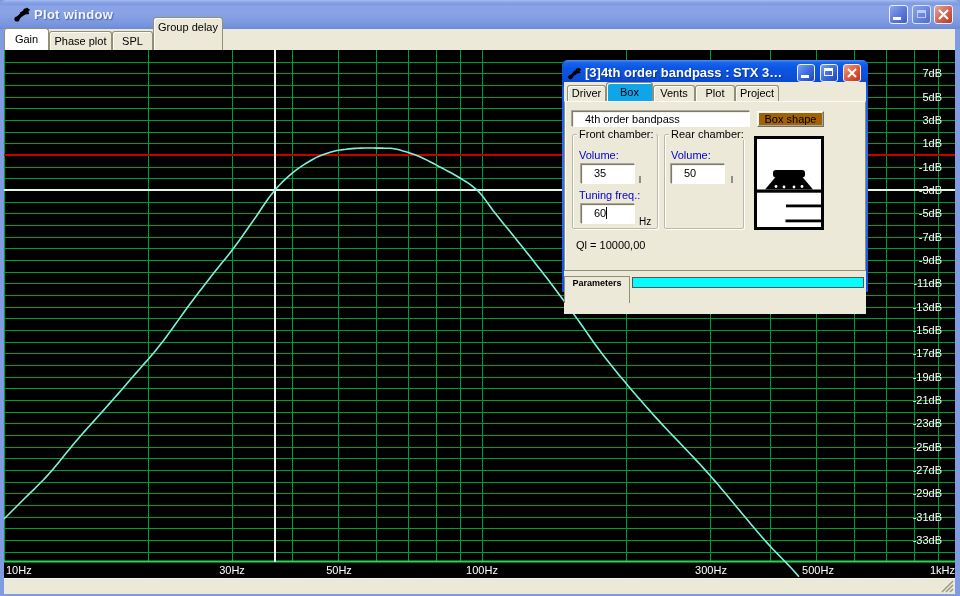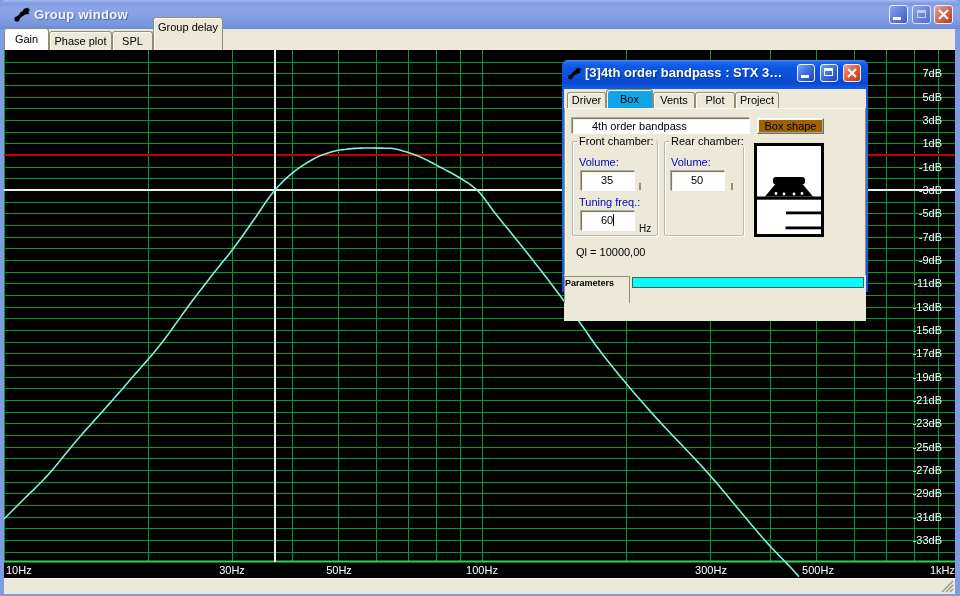--- a/index.html
+++ b/index.html
@@ -13,41 +13,41 @@
   border-radius:3px 3px 0 0; font-size:11px; color:#000; text-align:center;
   box-shadow:inset 1px 1px 0 #FCFBF8; }
 .plot { left:4px; top:50px; width:951px; height:528px; background:#000; }
 .statusbar { left:4px; top:578px; width:951px; height:16px; background:#ECE9D8;
   border-top:1px solid #F6F5EE; }
 .spanel { position:absolute; top:18px; height:24px; border:1px solid; border-color:#9D9A84 #FFF #FFF #9D9A84;
   font-size:11px; color:#000; padding:0 0; line-height:12px; }
 .xpbtn { position:absolute; width:19px; height:19px; border-radius:3px; border:1px solid #EAF0FC; }
 .edit { position:absolute; background:#fff; border:1px solid; border-color:#7B7B73 #FFF #FFF #7B7B73;
   box-shadow:1px 1px 0 #F4F2E4 inset, -1px -1px 0 #ACA899; font-size:11px;
-  color:#000; padding:1px 19px; line-height:13px; }
+  color:#000; padding:1px 12px; line-height:13px; }
 .btn { position:absolute; background:#a16207; font-size:11px; color:#000; text-align:center;
   border:1px solid #ACA899; border-color:#FFF #716F64 #716F64 #FFF;
   box-shadow:inset -1px -1px 0 #ACA899, inset 1px 1px 0 #F6F5EE; }
 .group { position:absolute; border:1px solid #BCB9A8; border-radius:2px;
   box-shadow:inset 1px 1px 0 #FFF, 1px 1px 0 #FFF;text-decoration:underline; }
 .glabel { position:absolute; top:-7px; background:#ECE9D8; font-size:11px; padding:0 2px; color:#000; white-space:nowrap; }
 .blue { color:#0000C8; font-size:11px; position:absolute;text-align:right; }
 .blk { color:#000; font-size:11px; position:absolute; }
 </style></head>
 <body>
 
 <div class="abs titlebar"></div>
 <svg class="abs" style="left:13px;top:6px" width="18" height="17" viewBox="0 0 18 17">
 <circle cx="4" cy="13" r="2.6" fill="#000"></circle>
 <path d="M3 14 L9 8" stroke="#000" stroke-width="3.6"></path>
 <path d="M8 8.6 L13 5.4" stroke="#000" stroke-width="4.4"></path>
 <circle cx="13" cy="5" r="2.8" fill="#000"></circle>
 <path d="M13.5 2.2 L16.5 4.4 M12.5 7.8 L16 7.2" stroke="#000" stroke-width="1.6"></path>
 </svg>
-<div class="abs title-text">Group window</div>
+<div class="abs title-text">Plot window</div>
 
 <div class="abs xpbtn" style="left:889px;top:5px;background:linear-gradient(135deg,#8FA5E8 0%,#5F7DD8 50%,#3D5CC0 100%)">
   <div style="position:absolute;left:3px;bottom:3px;width:8px;height:3px;background:#fff"></div>
   </div>
 <div class="abs xpbtn" style="left:912px;top:5px;background:linear-gradient(135deg,#8FA5E8 0%,#6580DA 55%,#4A66C4 100%);opacity:.85">
   <div style="position:absolute;left:4px;top:4px;width:9px;height:8px;border:1px solid #C8D4F4;border-top:3px solid #C8D4F4"></div>
   </div>
 <div class="abs xpbtn" style="left:934px;top:5px;background:linear-gradient(135deg,#E8A796 0%,#D2614E 55%,#B03A28 100%)">
   <svg width="17" height="17" viewBox="0 0 17 17">
       <path d="M4 4 L13 13 M13 4 L4 13" stroke="#fff" stroke-width="2.2"></path>
@@ -127,21 +127,21 @@
     <div style="position:absolute;left:3px;bottom:3px;width:8px;height:3px;background:#fff"></div>
     </div>
   <div class="xpbtn" style="left:258px;top:4px;width:18px;height:18px;background:linear-gradient(135deg,#7DA0F0 0%,#3E6CE0 50%,#1E44B8 100%)">
     <div style="position:absolute;left:3px;top:3px;width:9px;height:8px;border:1px solid #fff;border-top:3px solid #fff"></div>
     </div>
   <div class="xpbtn" style="left:281px;top:4px;width:18px;height:18px;background:linear-gradient(135deg,#F0A088 0%,#E25B3C 50%,#C03518 100%)">
     <svg width="16" height="16" viewBox="0 0 16 16">
         <path d="M4 4 L12 12 M12 4 L4 12" stroke="#fff" stroke-width="2"></path>
       </svg></div>
 
-  <div style="position:absolute;left:2px;top:29px;width:302px;height:232px;background:#ECE9D8">
+  <div style="position:absolute;left:2px;top:22px;width:302px;height:232px;background:#ECE9D8">
 
     <div class="tab" style="left:3px;top:3px;width:39px;height:16px;line-height:15px">Driver</div>
     <div class="tab" style="left:42px;top:0px;width:47px;height:19px;line-height:18px;background:#0ea5e9;z-index:2">Box</div>
     <div class="tab" style="left:89px;top:3px;width:42px;height:16px;line-height:15px">Vents</div>
     <div class="tab" style="left:131px;top:3px;width:40px;height:16px;line-height:15px">Plot</div>
     <div class="tab" style="left:171px;top:3px;width:44px;height:16px;line-height:15px">Project</div>
 
     <div style="position:absolute;left:0;top:19px;width:302px;height:170px;
       border:1px solid #919075;border-top:1px solid #FCFBF8;box-shadow:inset 1px 0 0 #FCFBF8"></div>
     <div class="edit" style="left:8px;top:29px;width:178px;height:16px">4th order bandpass</div>
@@ -174,15 +174,15 @@
         <circle cx="48" cy="50.5" r="1.4" fill="#fff"></circle>
       <rect x="3" y="53.5" width="64" height="3.2" fill="#000"></rect>
       <rect x="32" y="68.5" width="36" height="2.8" fill="#000"></rect>
       <rect x="31.5" y="83.5" width="36.5" height="2.8" fill="#000"></rect>
     </svg>
     <div class="blk" style="left:12px;top:157px">Ql = 10000,00</div>
   </div>
 
   <div style="position:absolute;left:2px;top:215px;width:302px;height:14px;background:#ECE9D8">
     <div style="position:absolute;left:0;top:1px;width:66px;height:27px;background:#ECE9D8;
-      border:1px solid #919075;border-bottom:none;font-size:9px;font-weight:bold;text-align:left;line-height:12px">Parameters</div>
+      border:1px solid #919075;border-bottom:none;font-size:9px;font-weight:bold;text-align:center;line-height:12px">Parameters</div>
     <div style="position:absolute;left:68px;top:2px;width:232px;height:11px;background:#00FFFF;border:1px solid #555"></div>
   </div>
 </div>
 </body></html>

